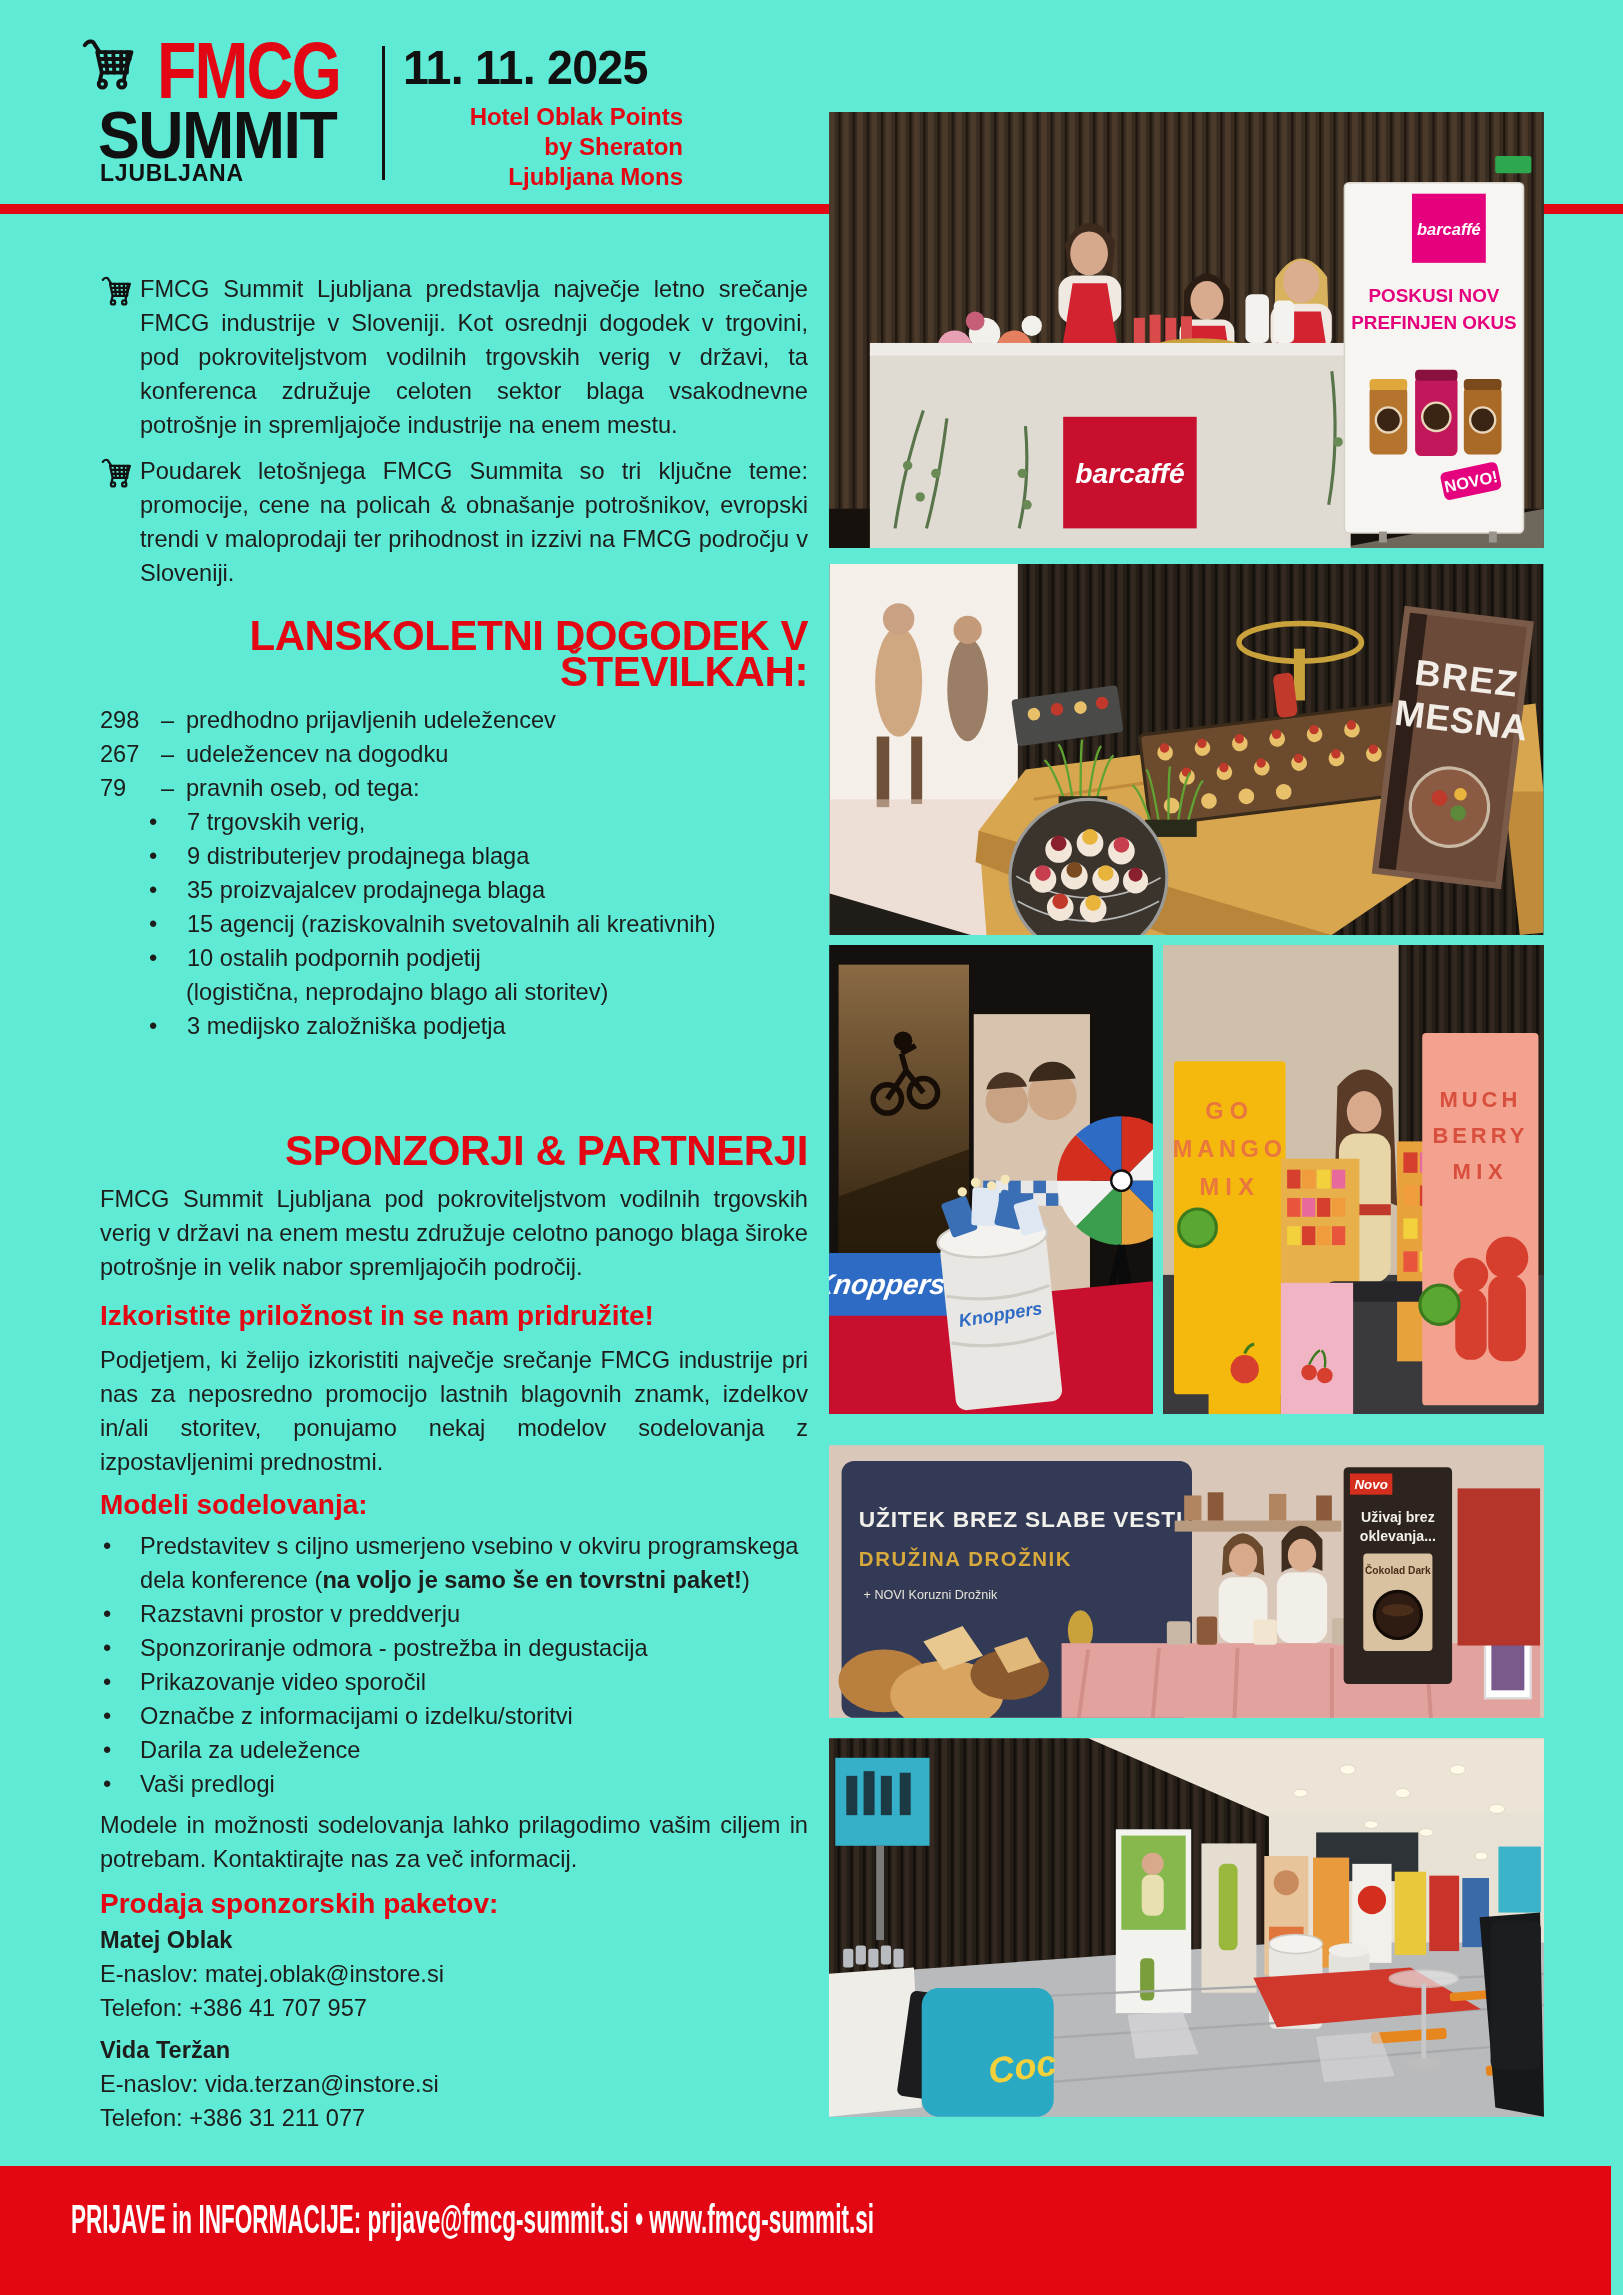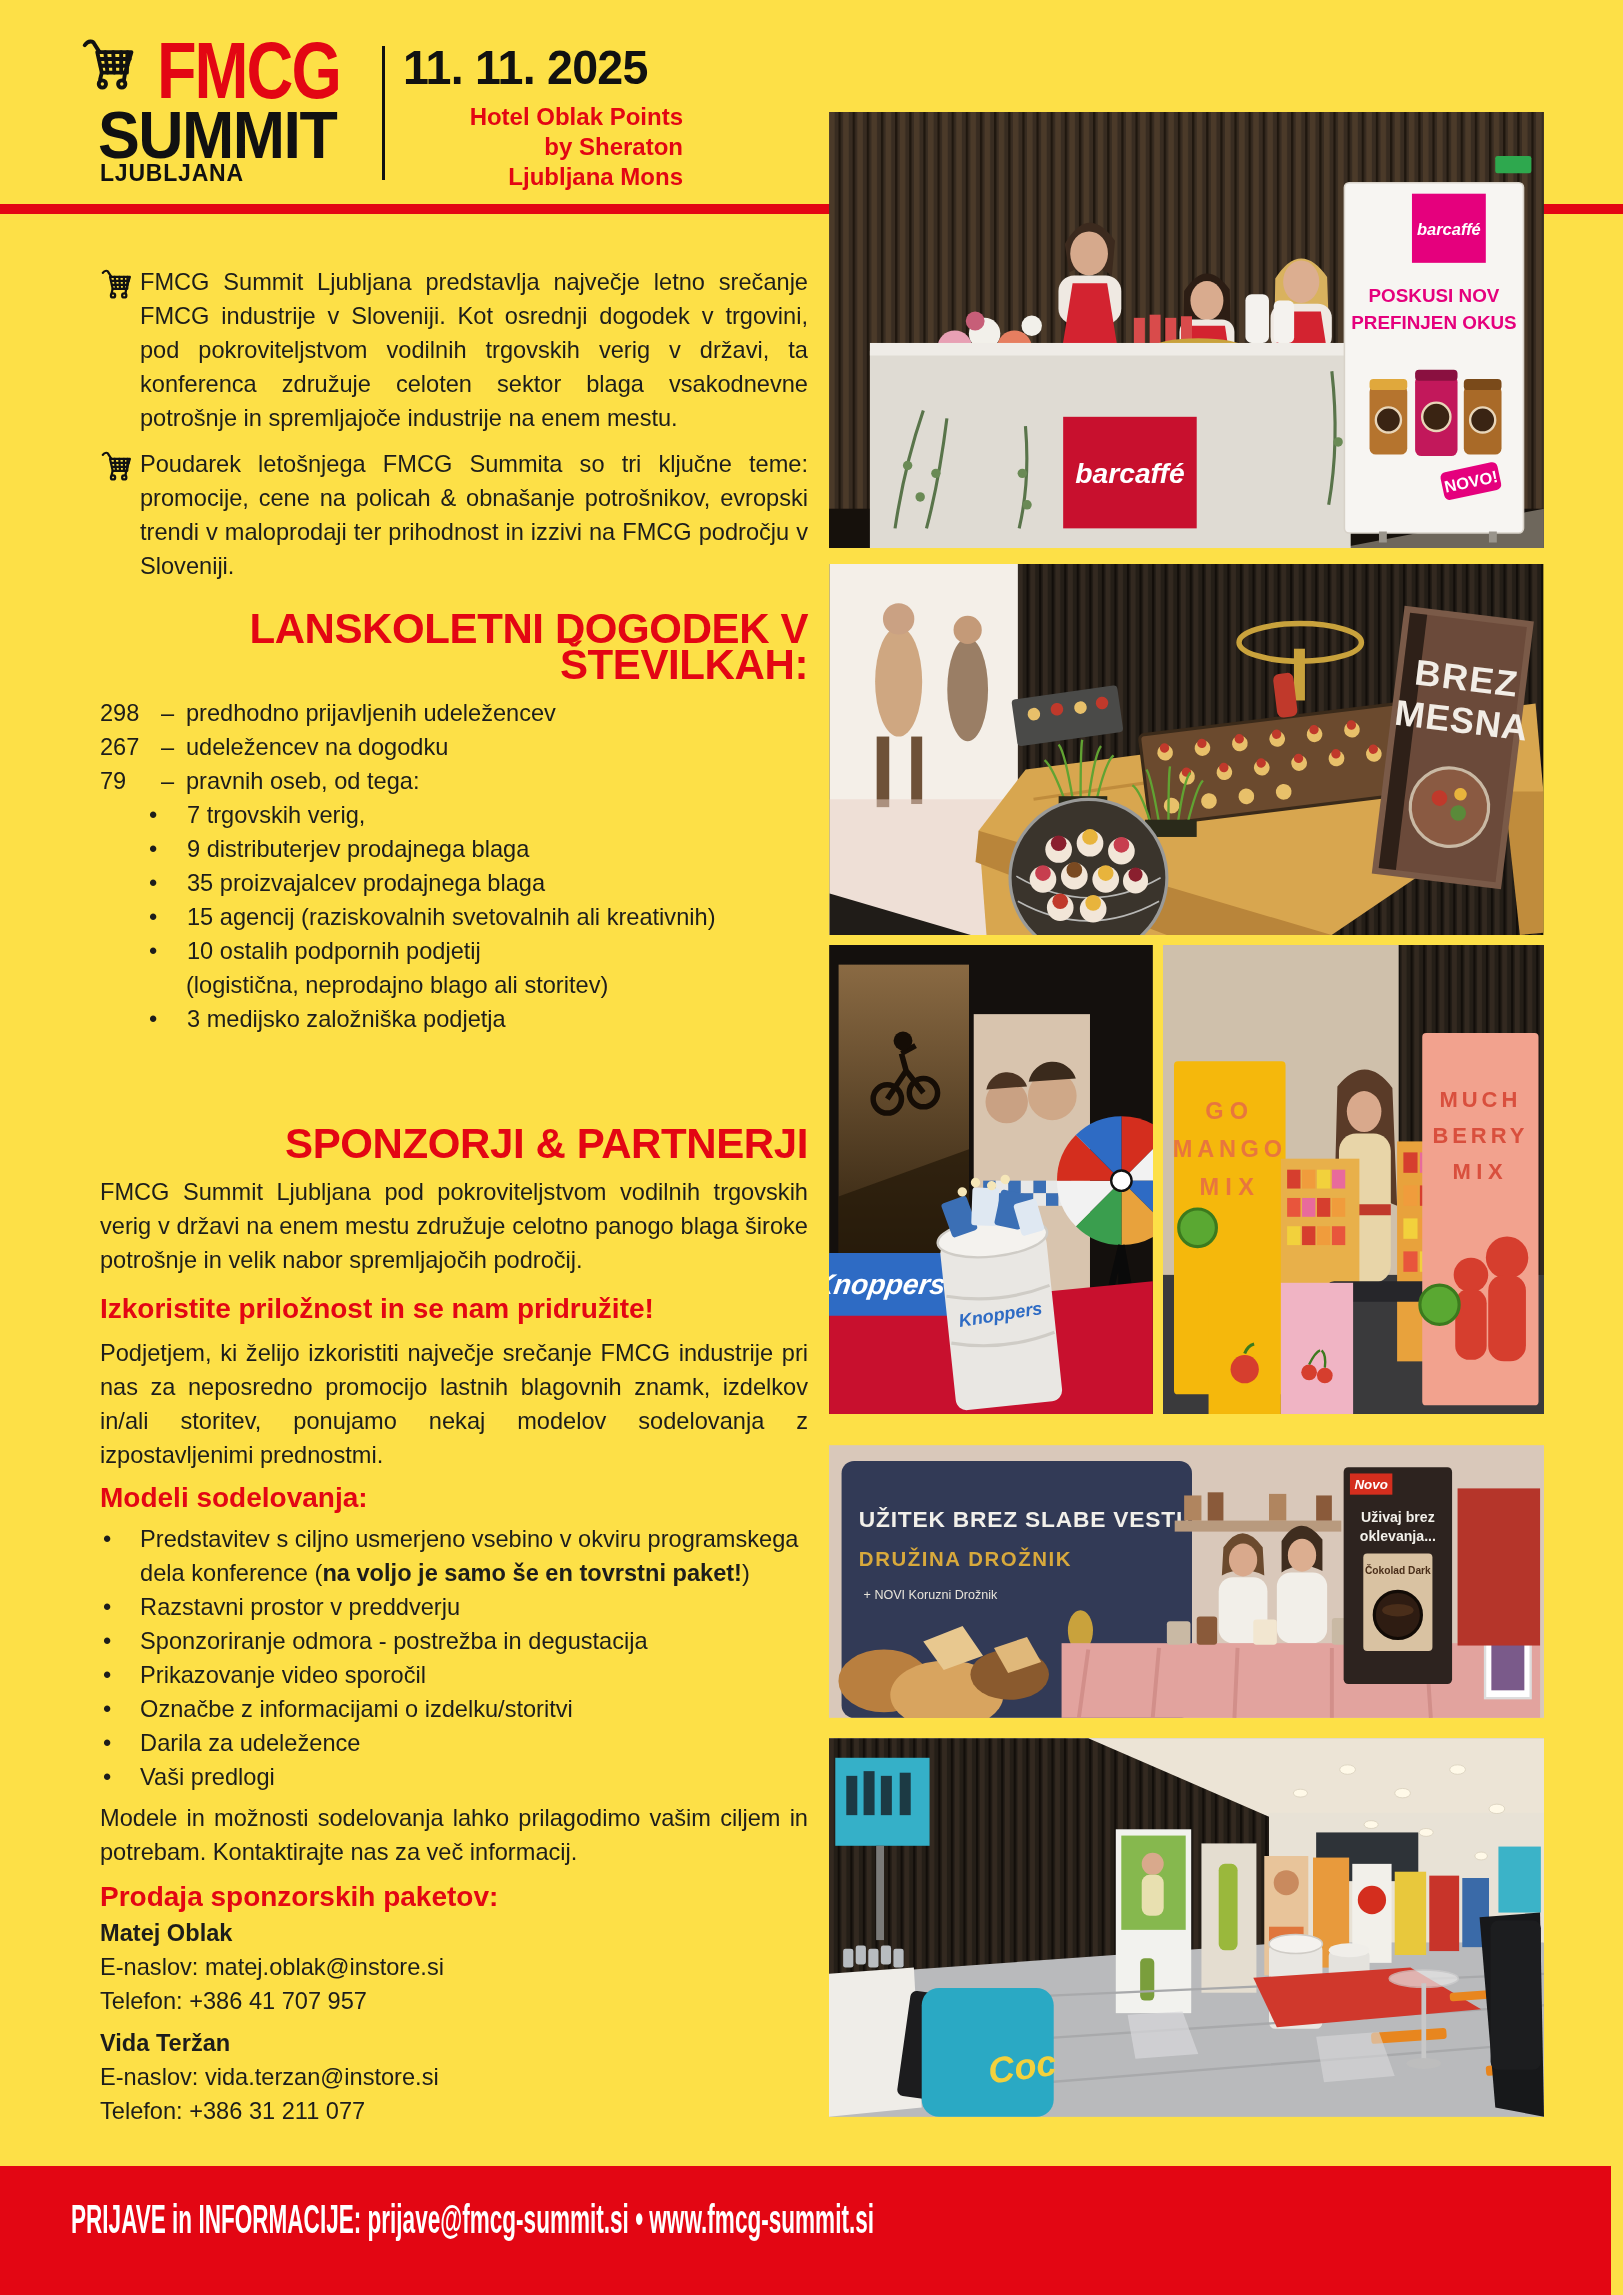--- a/index.html
+++ b/index.html
@@ -1,16 +1,16 @@
 <!DOCTYPE html>
 <html style="font-size:12.6px"><head>
 <meta charset="utf-8">
 <style>
   html,body { margin:0; padding:0; background:#888; }
-  .page { position:relative; width:1623px; height:2295px; background:#fde047;
+  .page { position:relative; width:1623px; height:2295px; background:#5eead4;
           font-family:"Liberation Sans", sans-serif; color:#1d1d1b; overflow:hidden; }
   .page * { box-sizing:border-box; }
 
   
   .logo-cart { position:absolute; left:79px; top:28px; width:57px; height:71px; }
   .logo-fmcg { position:absolute; left:157px; top:31px; font-size:79px; font-weight:bold;
                color:#e30613; line-height:1; letter-spacing:-2.4px;
                transform:scaleX(.82); transform-origin:left top; white-space:nowrap; }
   .logo-summit { position:absolute; left:98px; top:102px; font-size:66px; font-weight:bold;
                color:#111; line-height:1; letter-spacing:-1.6px;
@@ -18,21 +18,21 @@
   .logo-ljubljana { position:absolute; left:100px; top:160px; font-size:23px; font-weight:bold;
                color:#111; letter-spacing:0.8px; white-space:nowrap; }
   .header-divider { position:absolute; left:382px; top:46px; width:3.1px; height:134px; background:#111; }
   .event-date { position:absolute; left:403px; top:39px; font-size:49px; font-weight:bold; color:#111;
                transform:scaleX(.95); transform-origin:left top; white-space:nowrap; letter-spacing:-0.8px; }
   .venue { position:absolute; left:403px; top:102px; width:280px; text-align:right;
                color:#e30613; font-weight:bold; font-size:24px; line-height:30px; }
   .red-rule { position:absolute; left:0; top:204px; width:1623px; height:10.2px; background:#e30613; }
 
   
-  .col { position:absolute; left:100px; top:265px; width:708px; font-size:23.6px;
+  .col { position:absolute; left:100px; top:272px; width:708px; font-size:23.6px;
          line-height:34px; text-align:justify; }
   .col p { margin:0; }
   .cart-para { position:relative; padding-left:40px; }
   .cart-para + .cart-para { margin-top:11.8px; }
   .cart-bullet { position:absolute; left:-1.6px; top:2.4px; width:36px; height:33px; }
   h2.red-head { margin:28px 0 0 0; color:#e30613; font-size:42px; line-height:36px;
                 font-weight:bold; letter-spacing:-0.4px; text-align:right; }
   .stats { margin-top:13.4px; }
   .stat-row { display:flex; text-align:left;align-items:flex-end; }
   .stat-num { width:61px; flex:none; }

